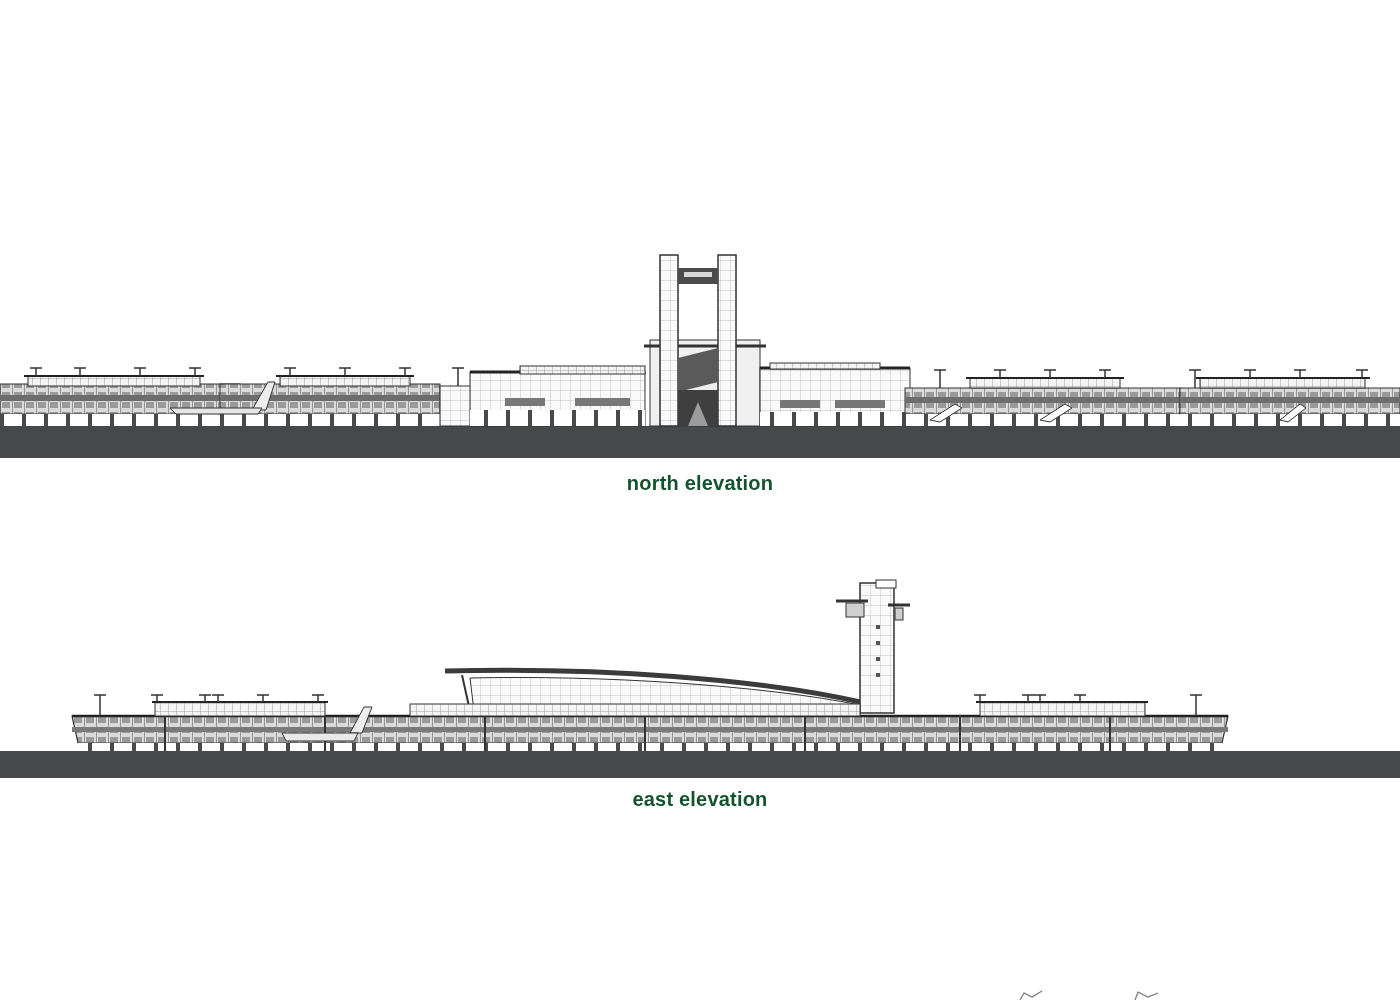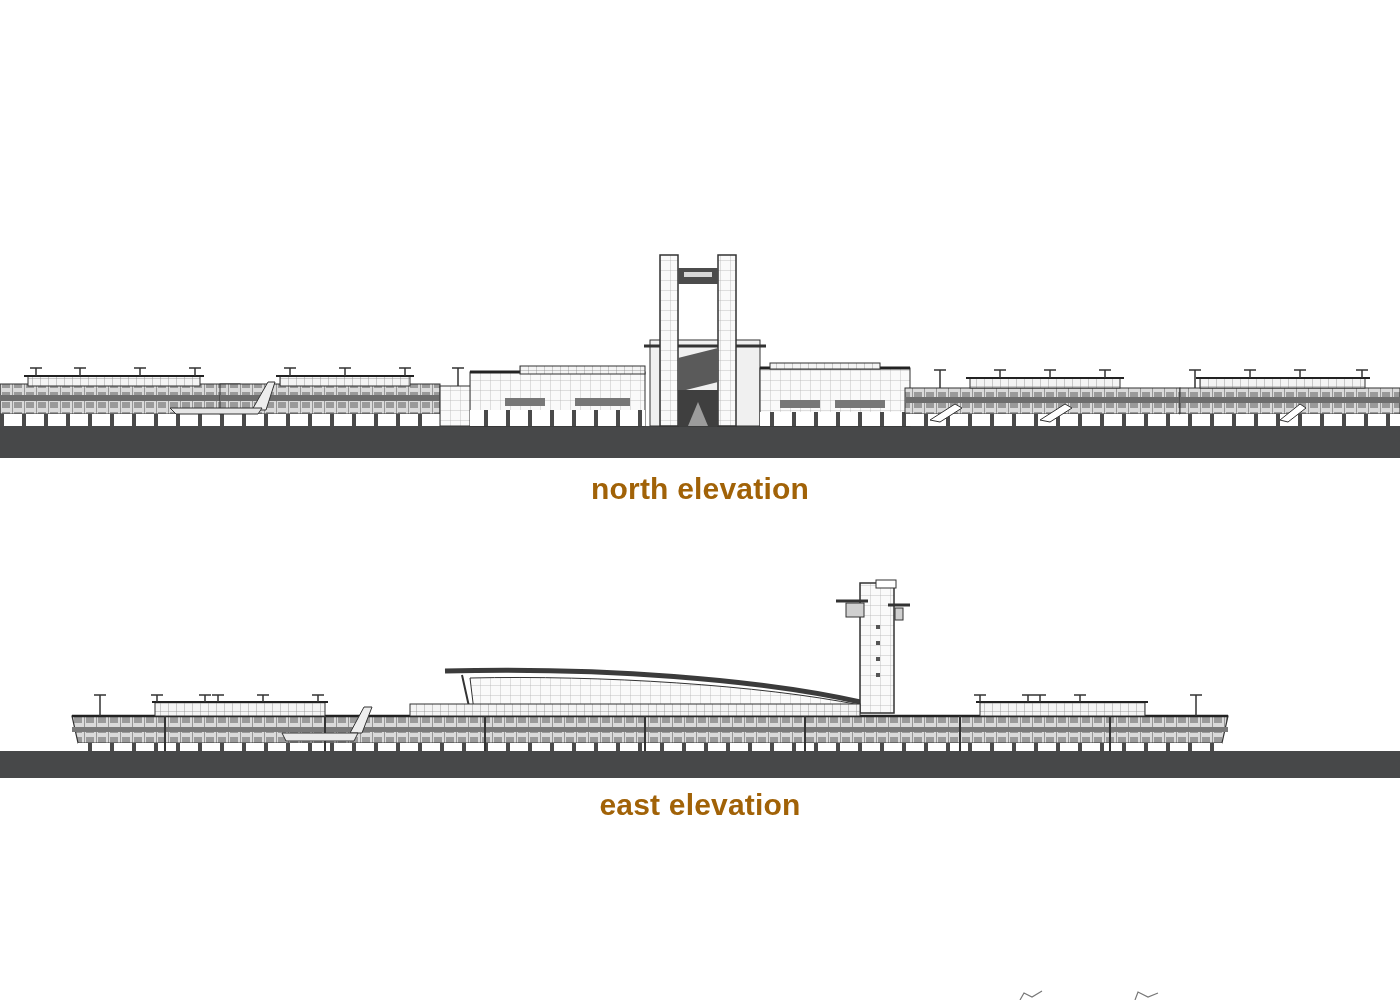--- a/index.html
+++ b/index.html
@@ -1,18 +1,18 @@
 <!DOCTYPE html>
 <html><head>
 <meta charset="utf-8">
 <style>
   html,body{margin:0;padding:0;background:#ffffff;}
   body{width:1400px;height:1000px;position:relative;overflow:hidden;font-family:"Liberation Sans",sans-serif;}
   .drawing{position:absolute;left:0;width:1400px;}
-  .caption{position:absolute;left:0;width:1400px;text-align:center;font-family:"Liberation Sans",sans-serif;font-weight:bold;font-size:30px;color:#a16207;letter-spacing:0.2px;}
+  .caption{position:absolute;left:0;width:1400px;text-align:center;font-family:"Liberation Sans",sans-serif;font-weight:bold;font-size:20px;color:#14532d;letter-spacing:0.2px;}
   svg{display:block;}
   .corner-marks{position:absolute;left:1010px;top:985px;width:180px;height:15px;}
 </style>
 </head>
 <body>
 
 <div class="drawing" style="top:250px;height:215px;">
   <svg width="1400" height="215" viewBox="0 0 1400 215">
     <defs>
       <pattern id="win" width="8" height="8" patternUnits="userSpaceOnUse">

